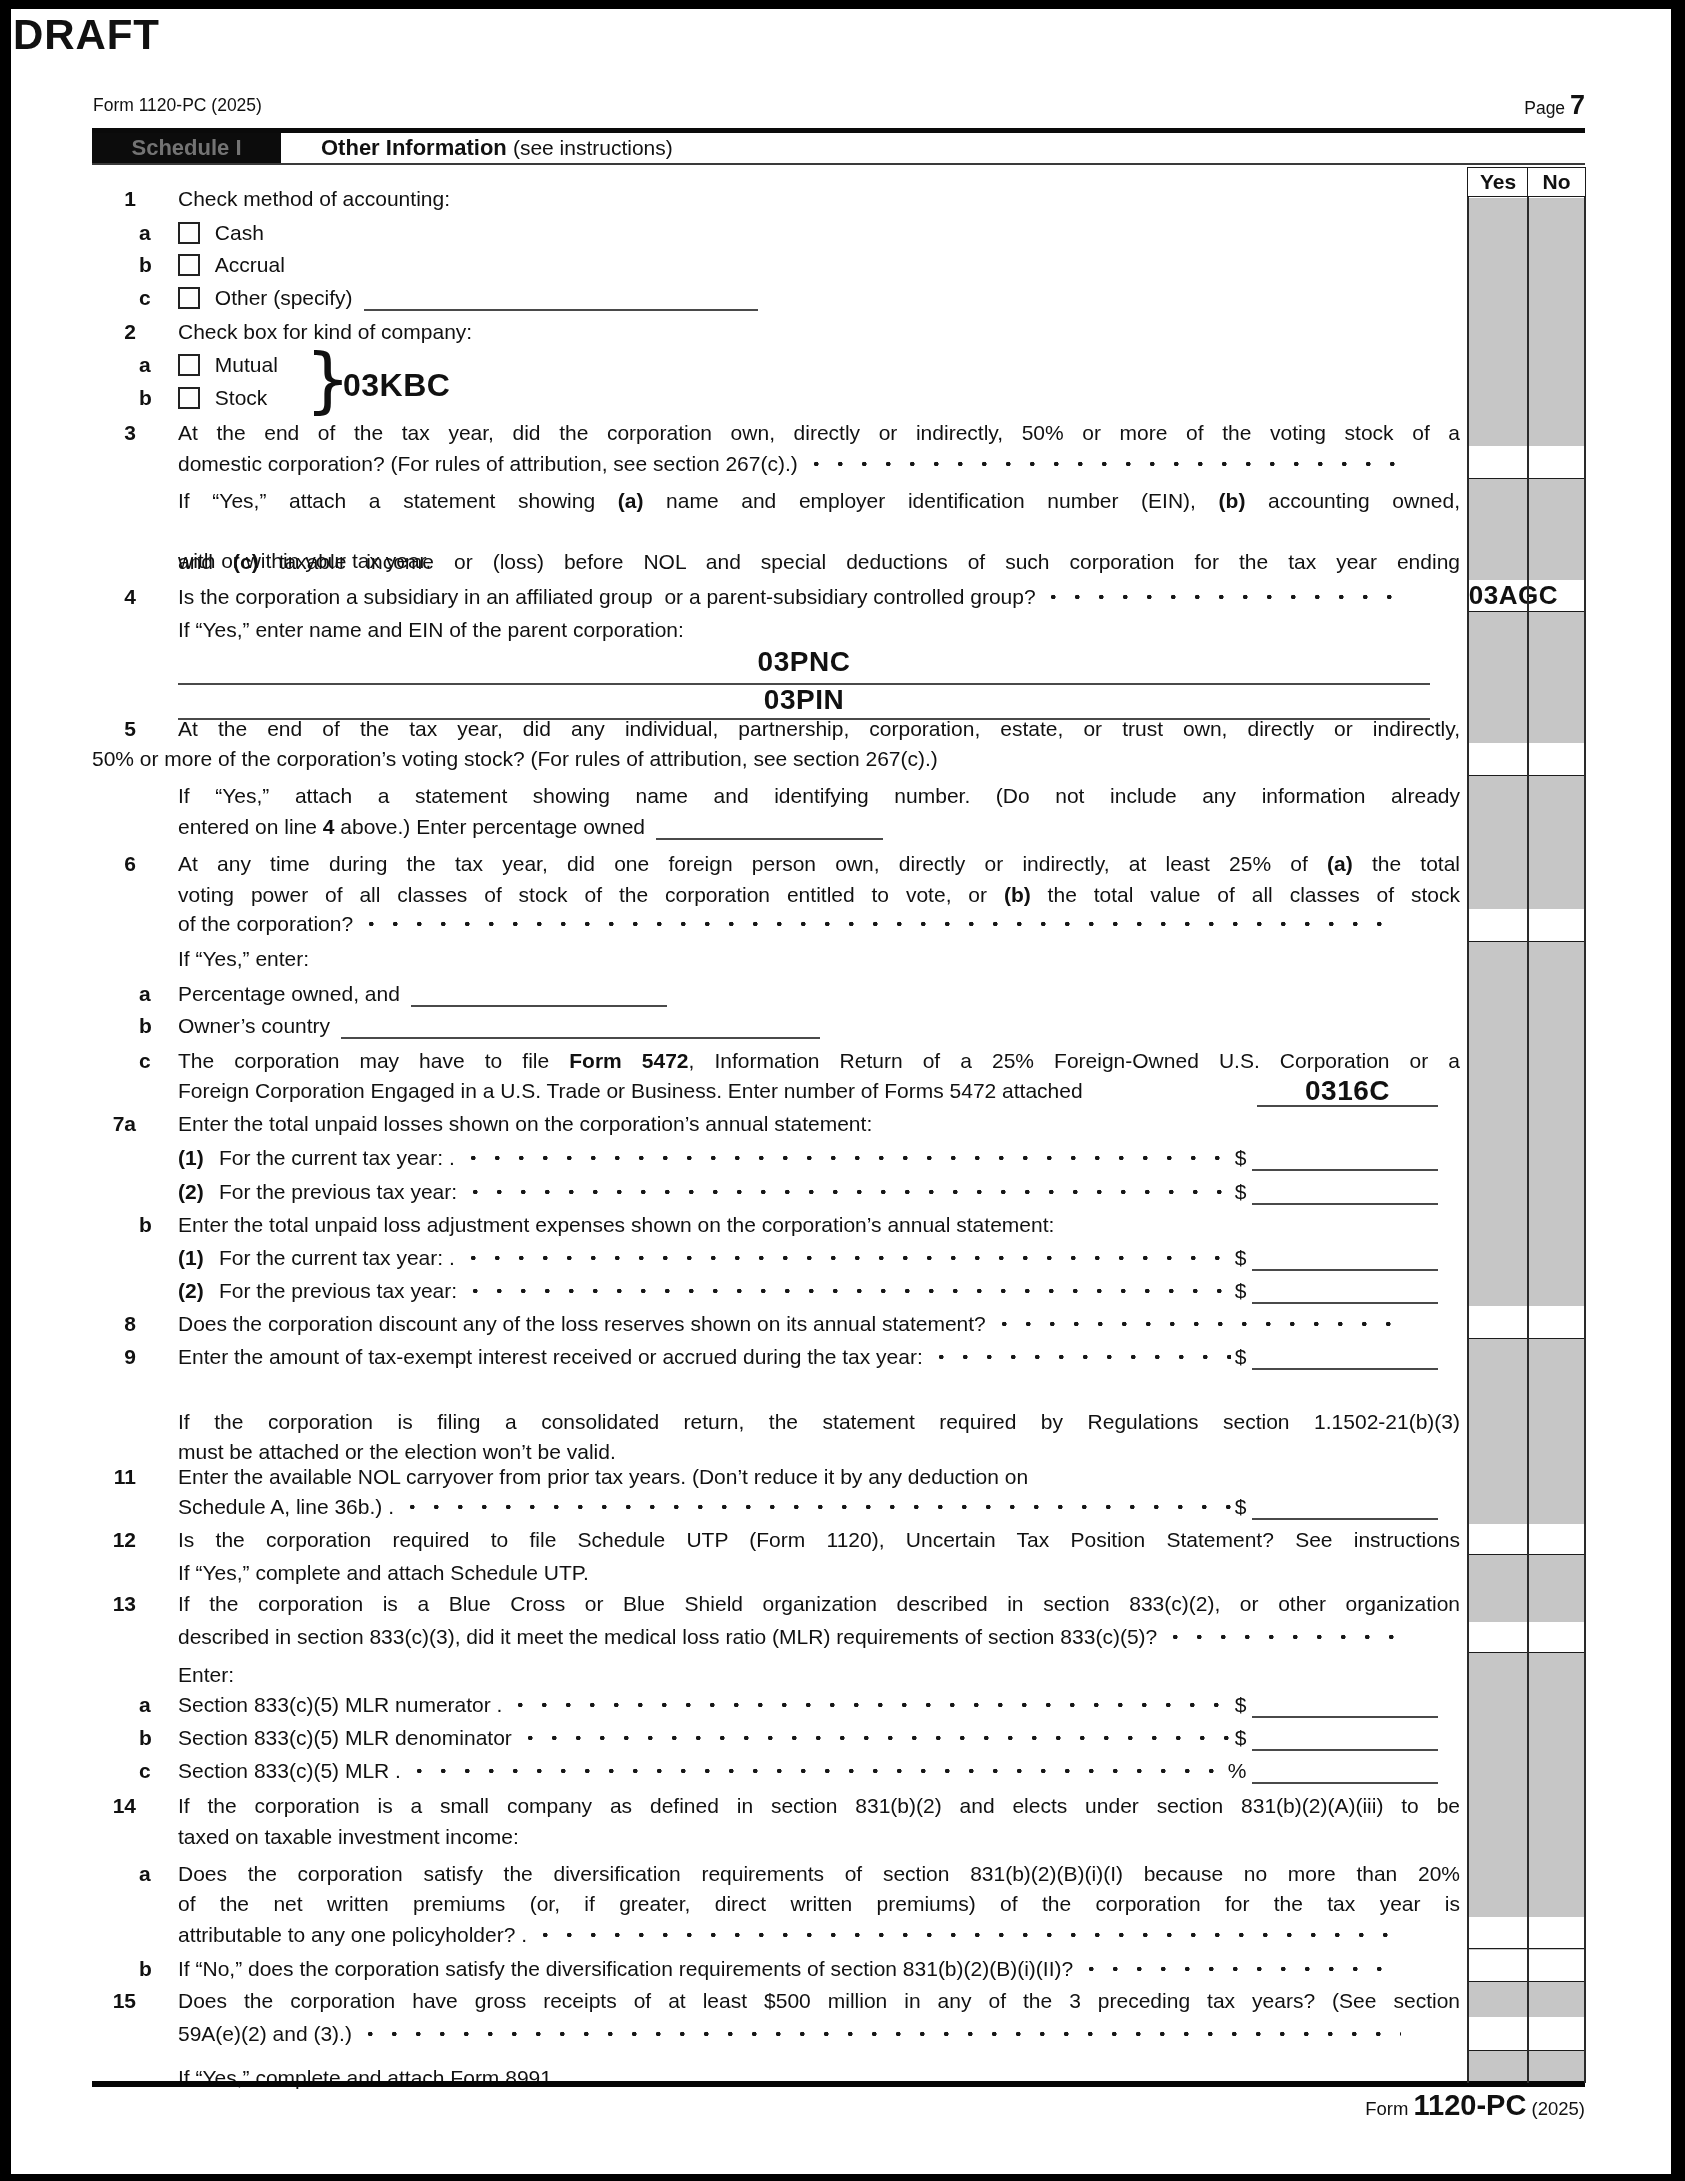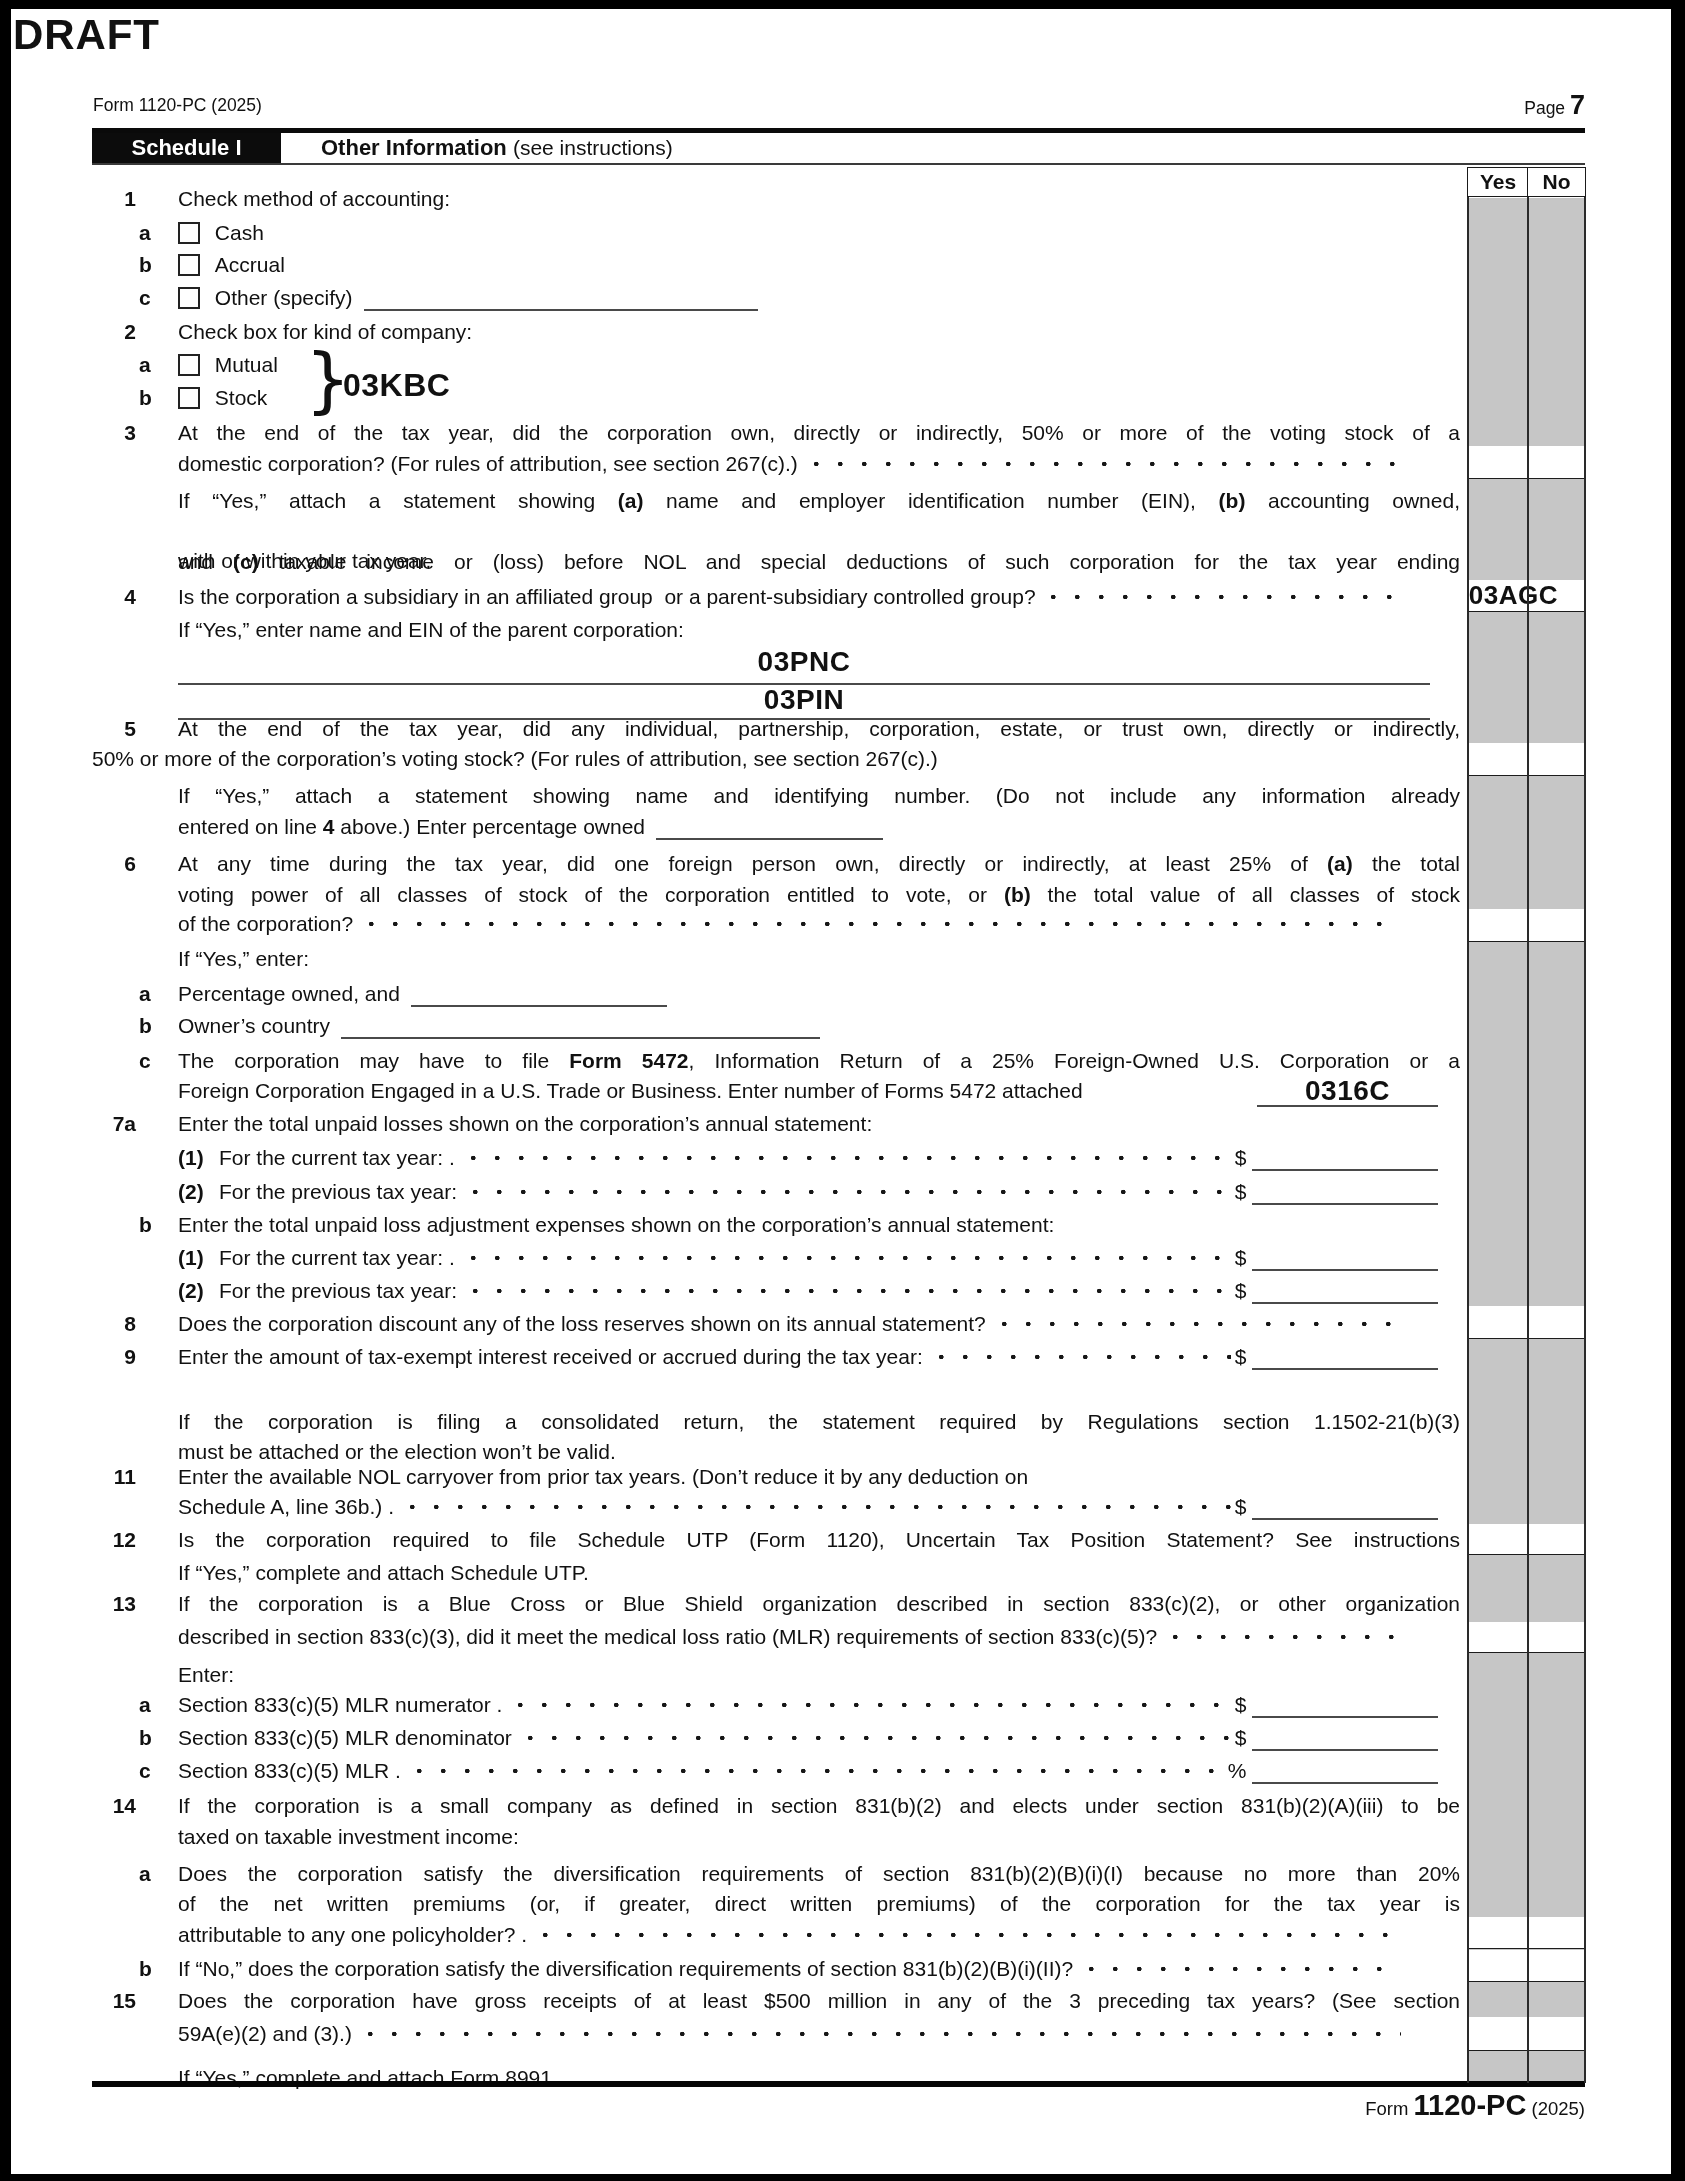--- a/index.html
+++ b/index.html
@@ -8,21 +8,21 @@
   .frame{position:absolute;left:0;top:0;right:0;bottom:0;
          border-left:11px solid #000;border-top:9.2px solid #000;
          border-right:14px solid #000;border-bottom:8.3px solid #000;pointer-events:none;z-index:50;}
   .draft{position:absolute;left:13px;top:11px;font-size:42px;font-weight:800;letter-spacing:0.9px;}
   .formid{position:absolute;left:93px;top:95px;font-size:17.5px;}
   .pagebox{position:absolute;left:1338px;top:90px;width:247px;text-align:right;}
   .pagebox .pw{font-size:17.5px;}
   .pagebox .pn{font-size:27px;font-weight:700;}
   .schedbar{position:absolute;left:92px;top:128px;width:1493px;height:37px;
             border-top:5.5px solid #0a0a0a;border-bottom:2.8px solid #3a3a3a;box-sizing:border-box;background:#fff;}
-  .schedlabel{position:absolute;left:0;top:0;bottom:0;width:189px;background:#0c0c0c;color:#ffffff;
+  .schedlabel{position:absolute;left:0;top:0;bottom:0;width:189px;background:#0c0c0c;color:#737373;
               font-weight:700;font-size:22px;text-align:center;line-height:29px;}
   .schedtitle{position:absolute;left:229px;top:0;line-height:29px;font-size:21px;}
   .schedtitle .t{font-weight:700;font-size:22px;}
   
   .ynshade{position:absolute;left:1467px;top:198px;width:117px;height:1885px;background:#c6c6c6;}
   .yncell{position:absolute;left:1467px;width:117px;background:#fff;border-bottom:1.8px solid #1c1c1c;box-sizing:content-box;}
   .ynv{position:absolute;top:167px;height:1916px;width:1.8px;background:#2a2a2a;z-index:5;}
   .ynhead{position:absolute;top:167px;height:30px;border:1.8px solid #1a1a1a;box-sizing:border-box;
           font-weight:700;font-size:21px;text-align:center;line-height:27px;background:#fff;z-index:6;}
   .agc{font-weight:700;font-size:26px;line-height:30px;padding-left:1.8px;letter-spacing:0.5px;}

